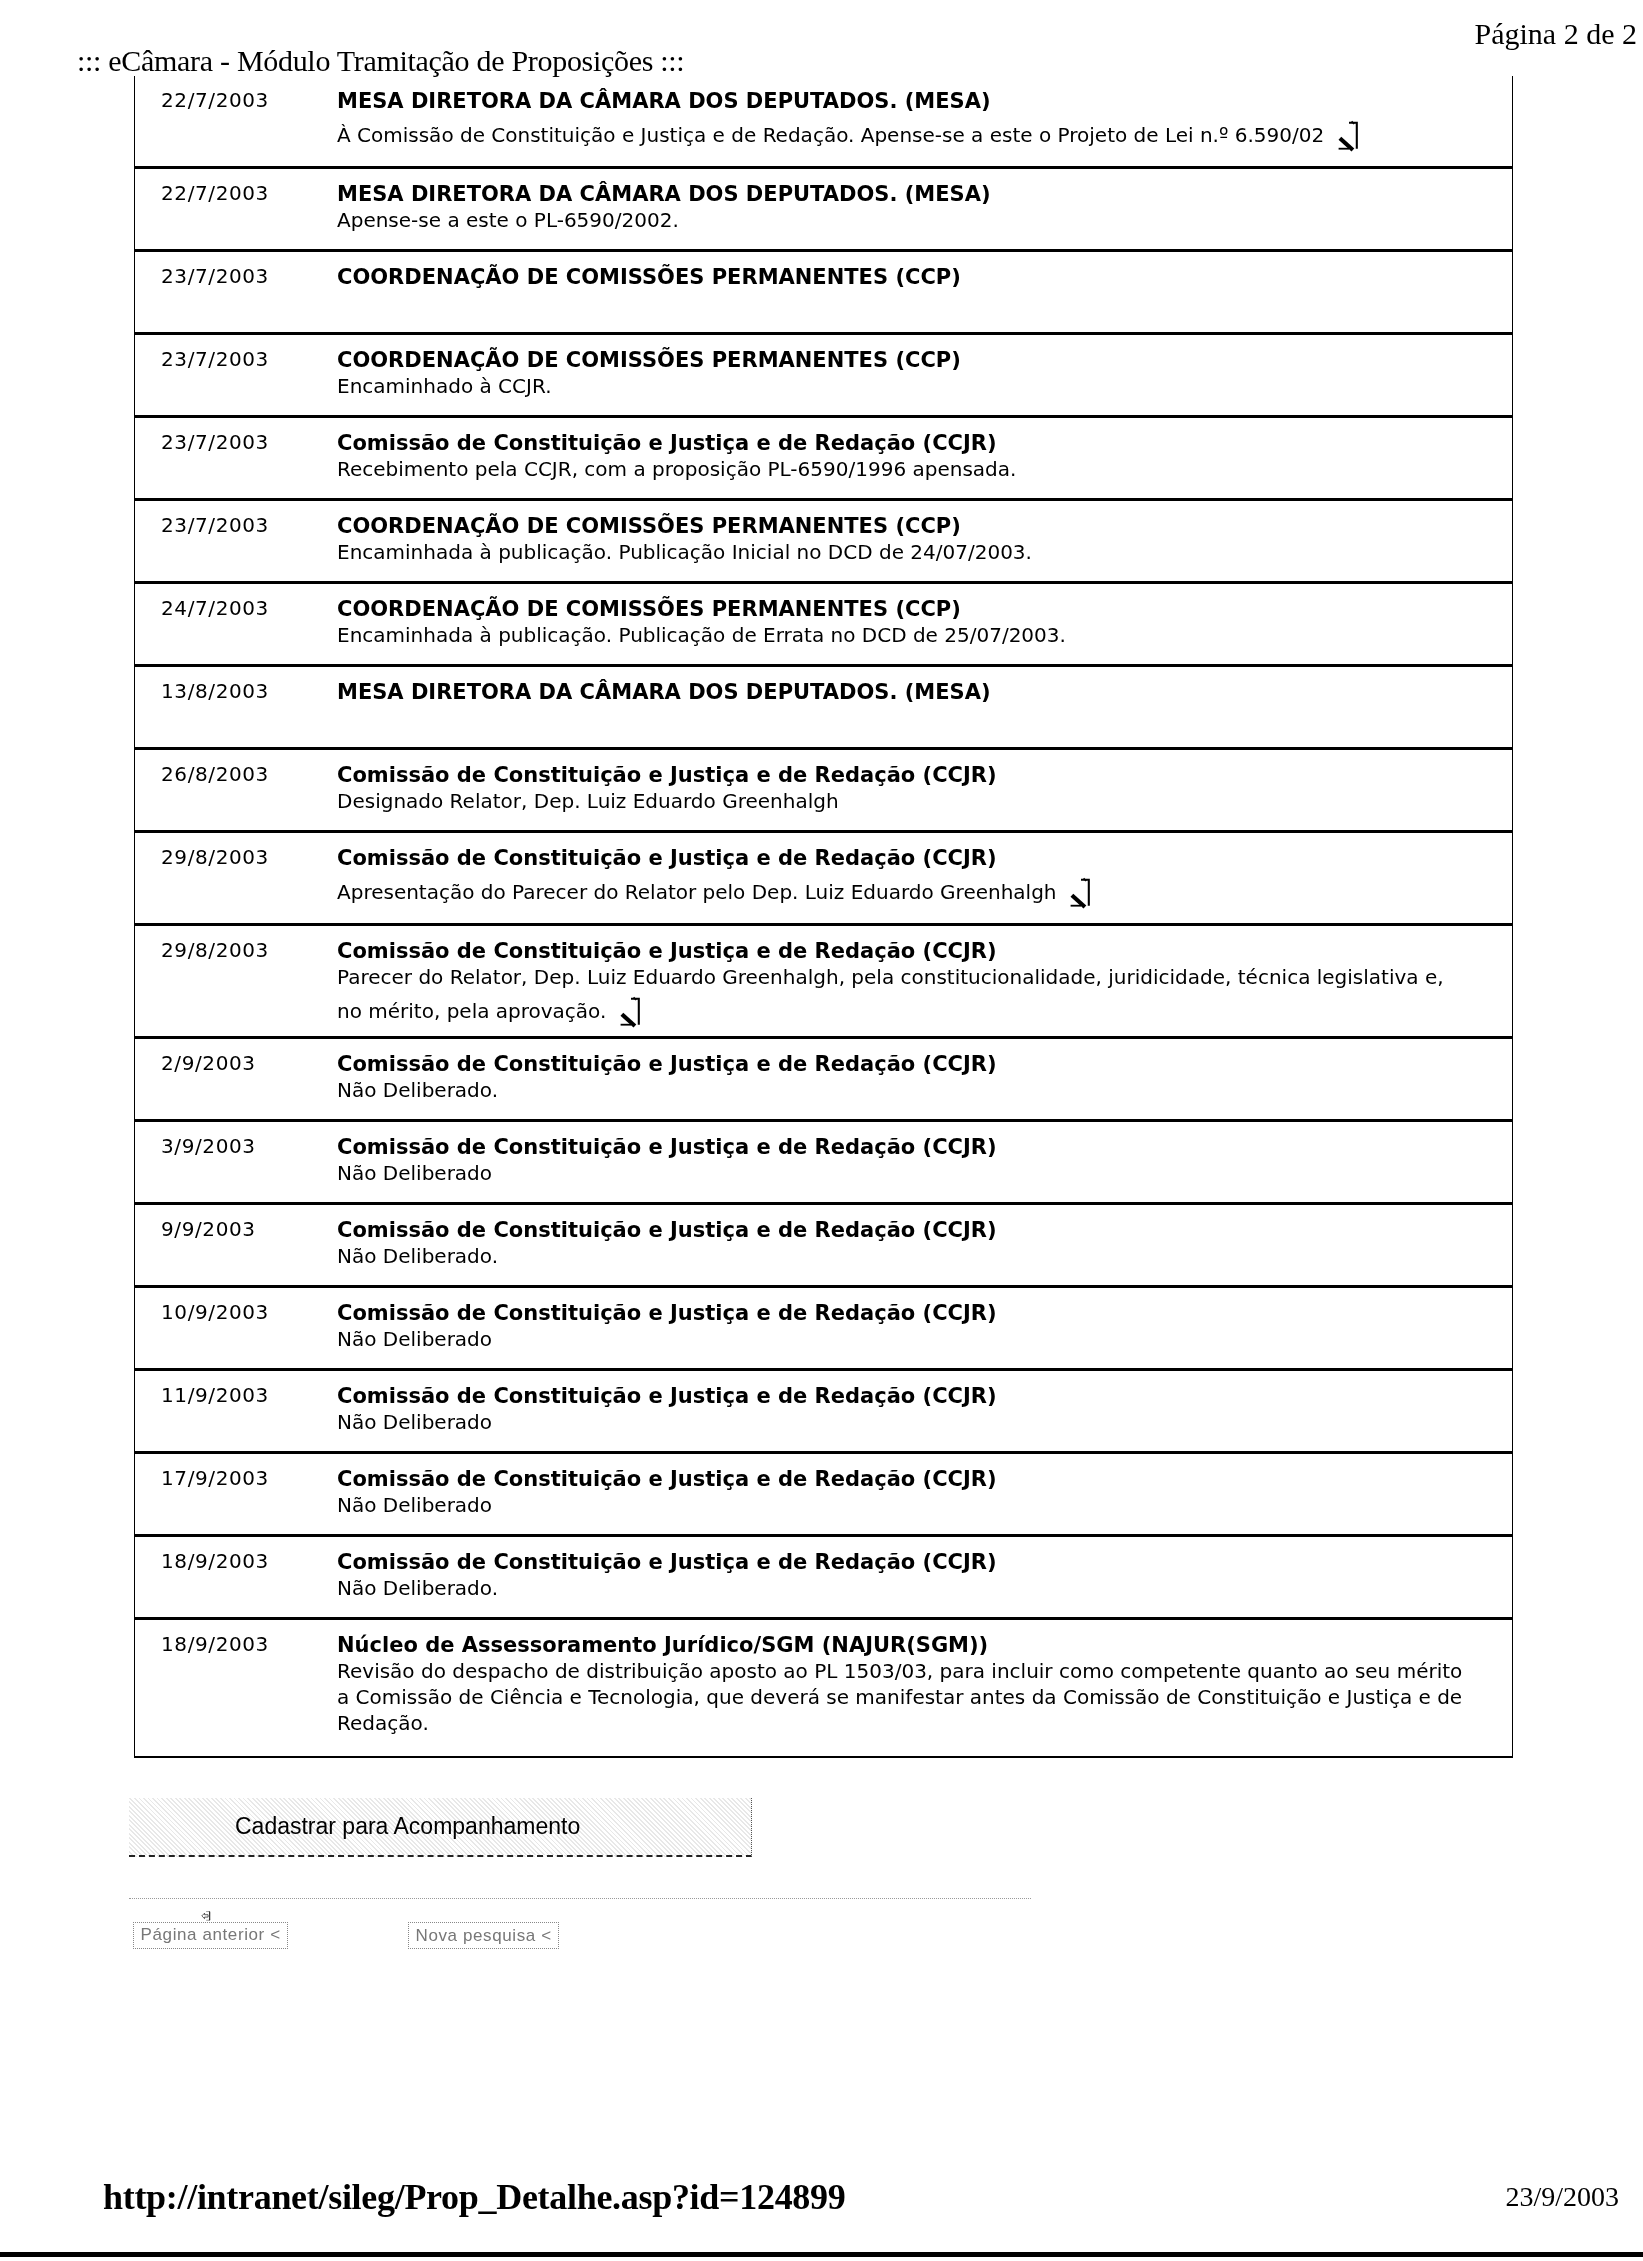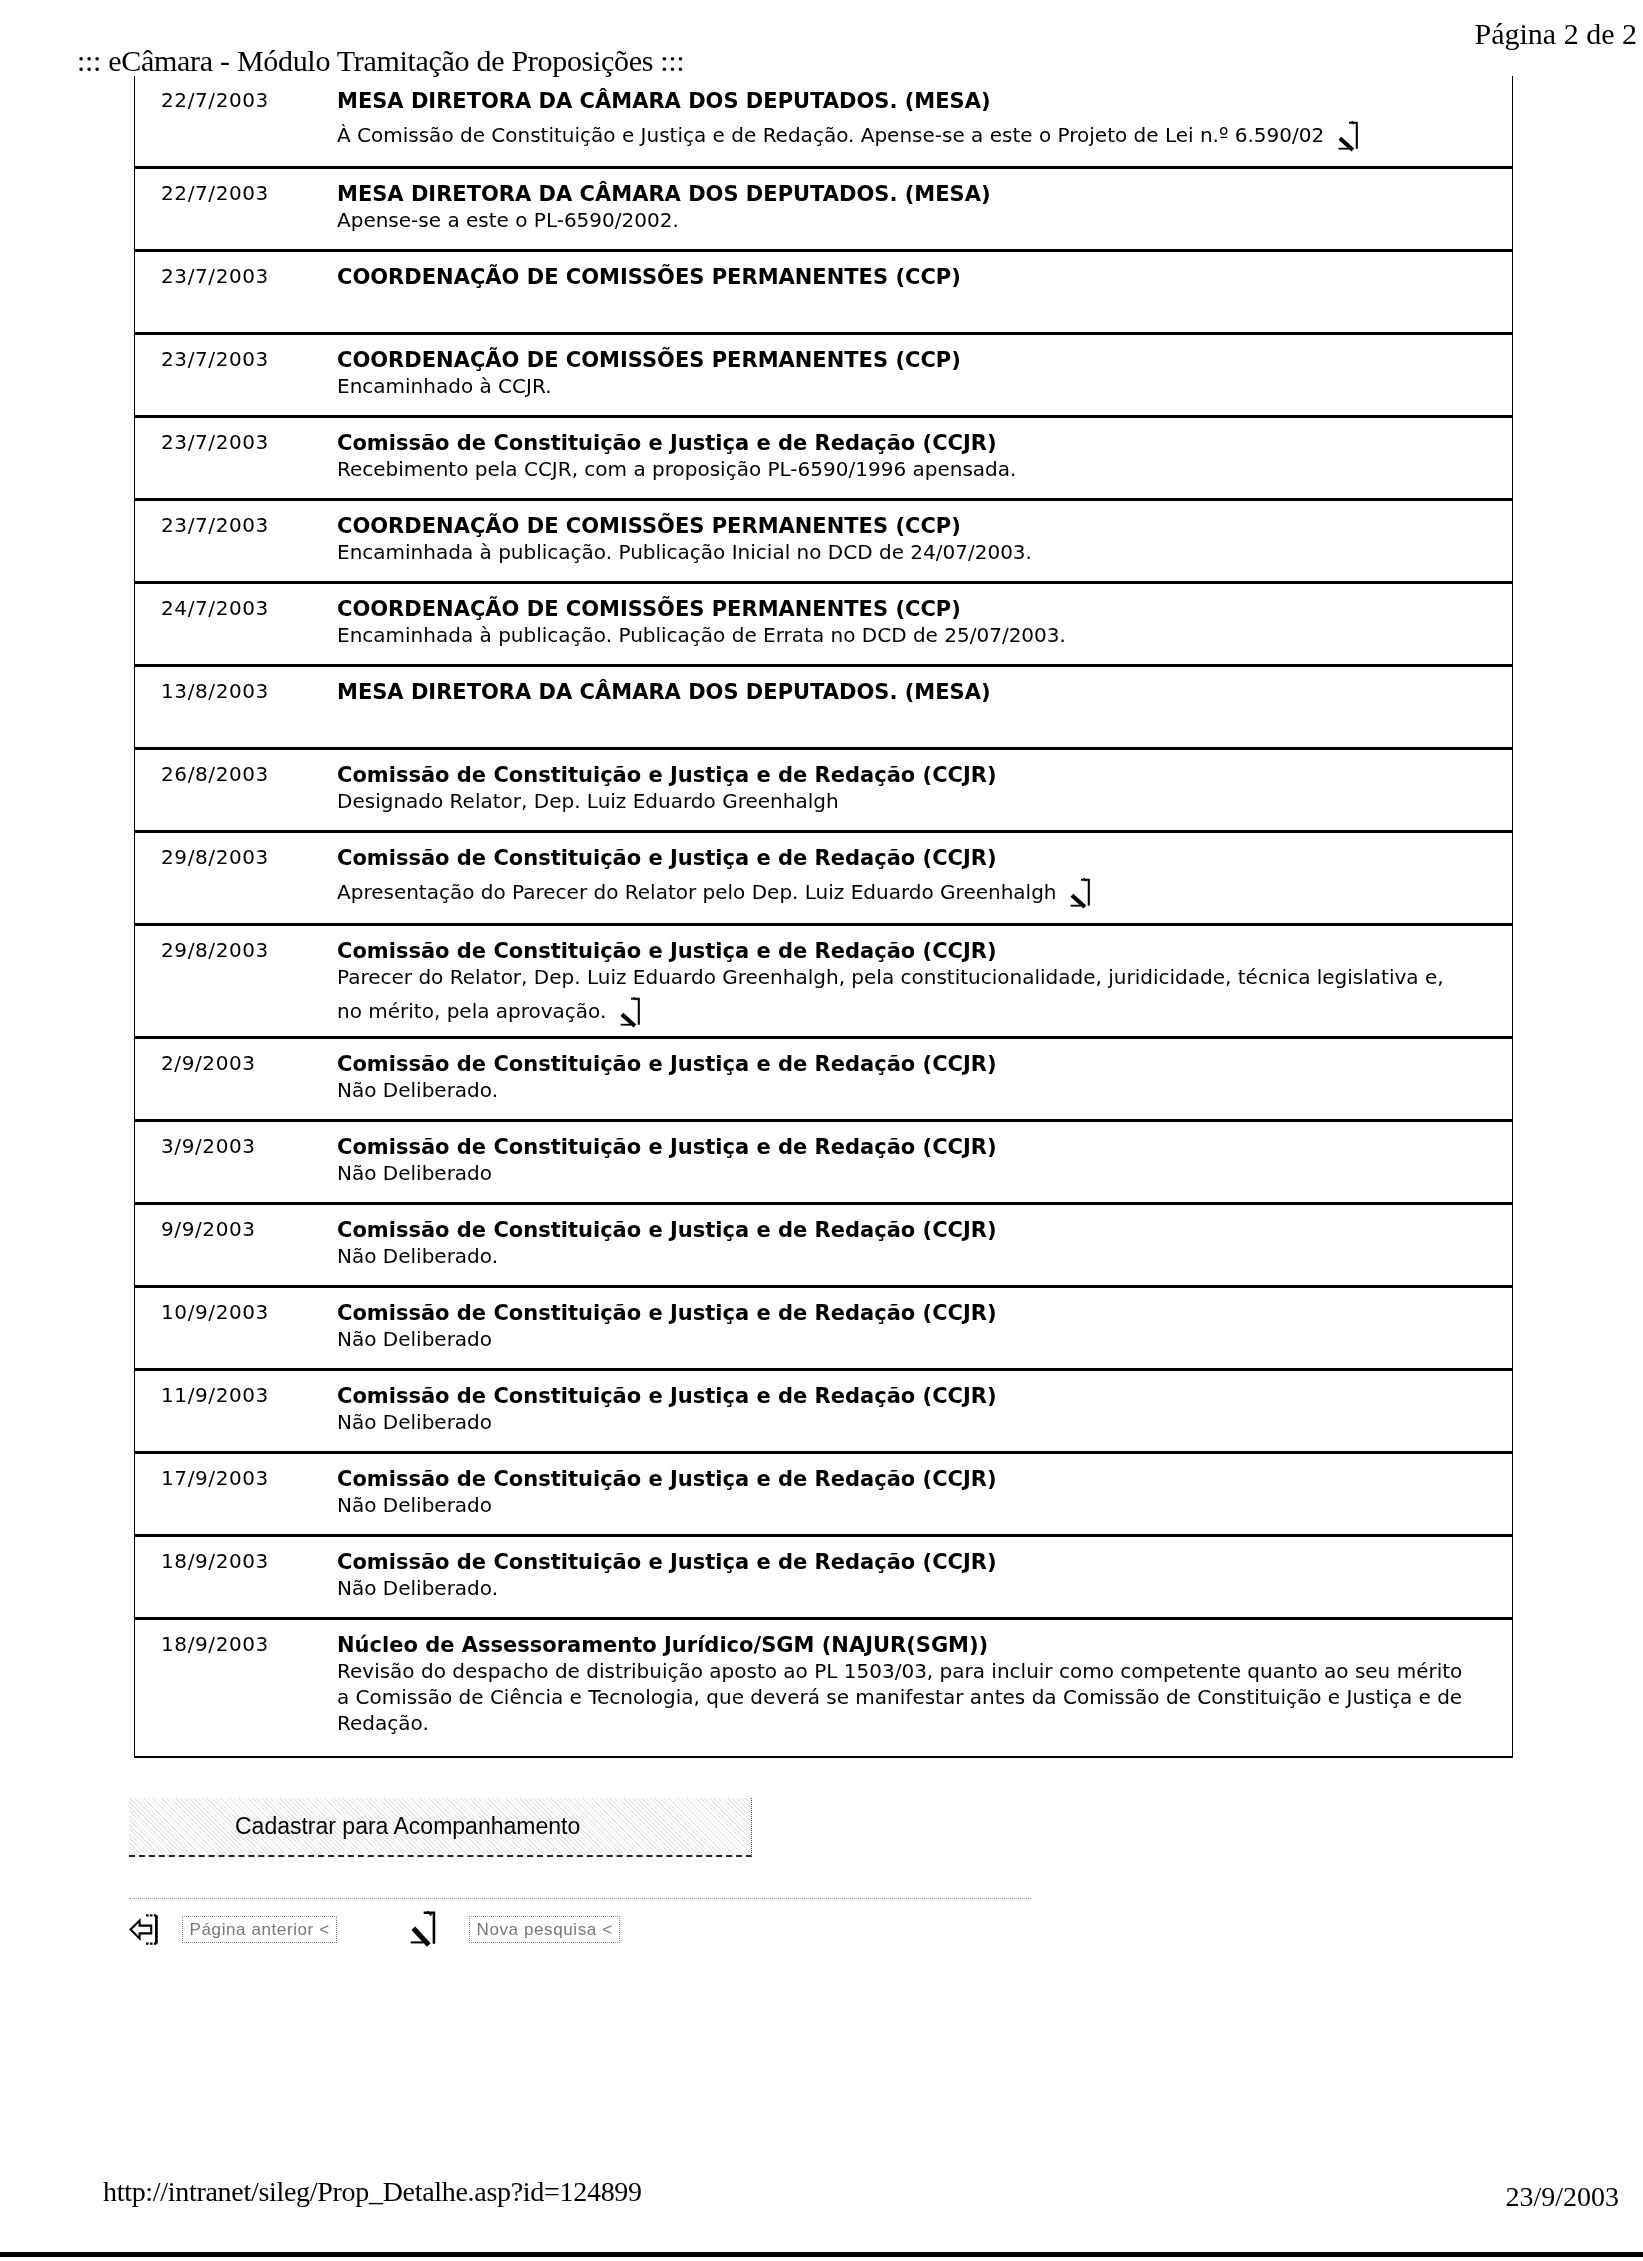--- a/index.html
+++ b/index.html
@@ -27,28 +27,28 @@
   .h4 { height: 138px; }
   .icon-doc { display: inline-block; vertical-align: bottom; width: 26px; height: 34px; margin-left: 11.6px; position: relative; top: 6.4px; }
 
   #track-button { position: absolute; left: 129px; top: 1798px; width: 623px; height: 59px;
     background: repeating-linear-gradient(45deg, #fff 0 1.9px, #e8e8e8 1.9px 3.2px);
     border-right: 1.9px dotted #555; border-bottom: 2.6px dashed #222; box-sizing: border-box;
     display: flex; align-items: center; cursor: pointer; }
   #track-button span { font-size: 23px; margin-left: 106px; }
 
   #nav-divider { position: absolute; left: 129px; top: 1898px; width: 902px; height: 0; border-top: 1.9px dotted #999; }
-  .nav-link { position: absolute; top: 1910px; height: 39px; display: flex; align-items: center; cursor: pointer; }
+  .nav-link { position: absolute; top: 1910px; height: 39px; display: flex; align-items: center; cursor: pointer; flex-direction: column; }
   .nav-link .label { font-size: 17px; color: #777; border: 1.3px dotted #888; padding: 2.6px 6.4px; margin-left: 5.2px; letter-spacing: 0.6px; }
   .nav-link svg { width: 49px; height: 39px; }
   #nav-prev { left: 128px; }
   #nav-new { left: 403px; gap: 12px; }
 
   #page-footer { position: absolute; left: 103px; top: 2176px; width: 1516px; height: 39px; }
-  #page-footer .url { position: absolute; left: 0; top: 0; font-size: 28px; letter-spacing: -0.3px; }
+  #page-footer .url { position: absolute; left: 0; top: 0; font-size: 36px; letter-spacing: -0.3px; font-weight: bold; }
   #page-footer .date { position: absolute; right: 0; top: 5.2px; font-size: 28px; }
   #bottom-rule { position: absolute; left: 0; top: 2252px; width: 1644px; height: 5.2px; background: #000; }
 </style>
 </head>
 <body>
 
 <div id="page-header" class="serif">
   <span class="title">::: eCâmara - Módulo Tramitação de Proposições :::</span>
   <span class="pageno">Página 2 de 2</span>
 </div>

